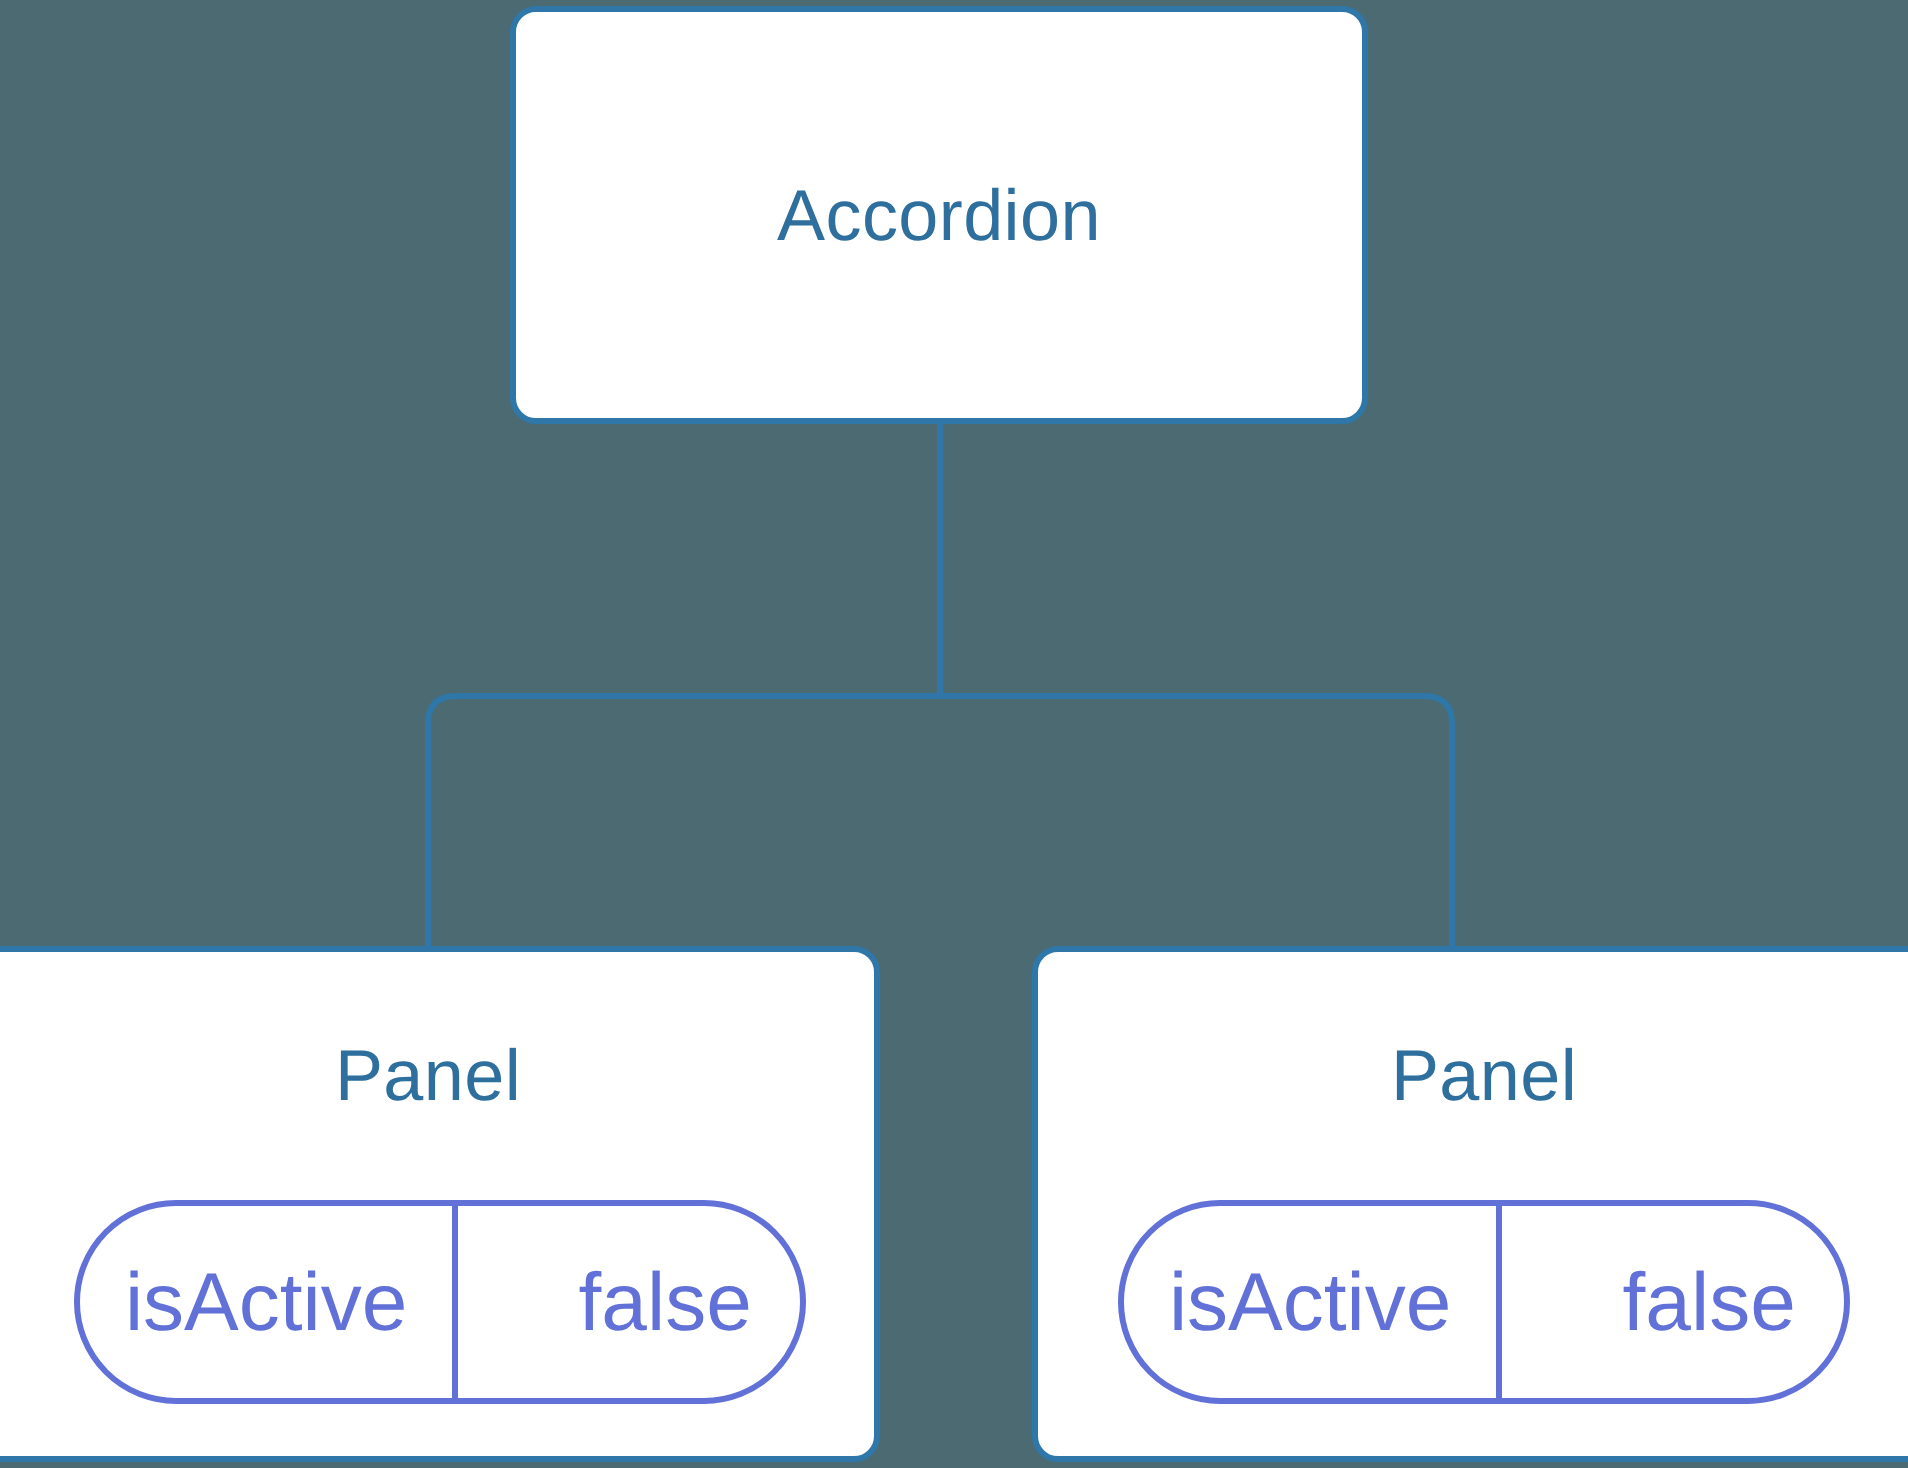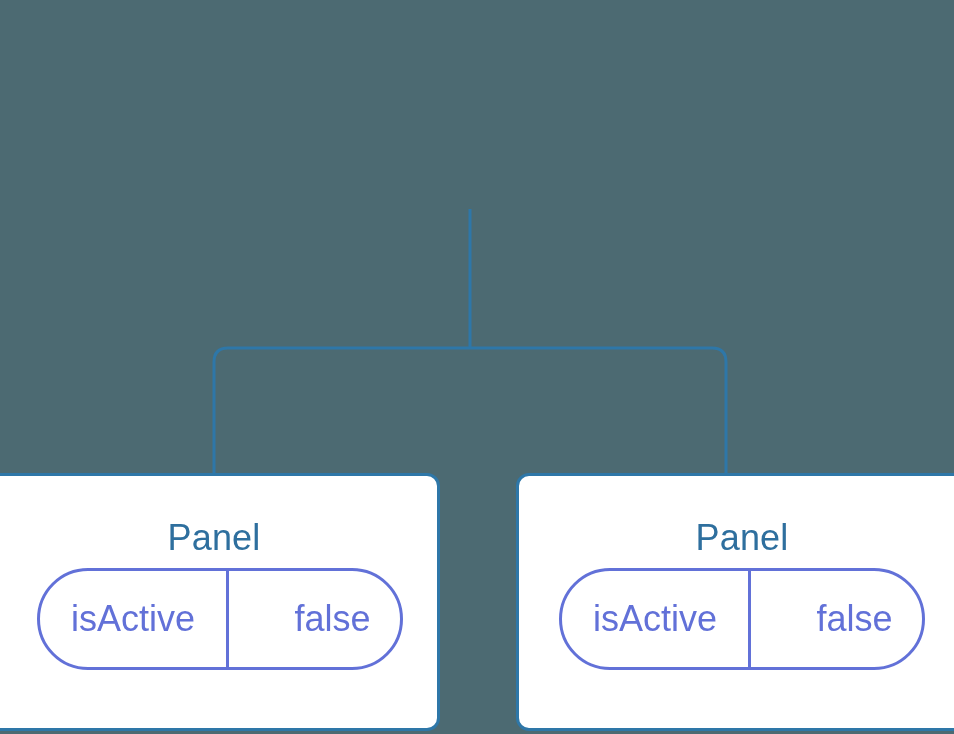--- a/index.html
+++ b/index.html
@@ -65,41 +65,41 @@
   .node-panel {
     top: 473px;
     width: 452px;
     height: 258px;
     padding-top: 44px;
   }
   #node-panel-left  { left: -12px; }
   #node-panel-right { left: 516px; }
 
   .node-panel .node-title {
-    margin-bottom: 12px;
+    margin-bottom: 44px;
   }
 
   
   .pill {
     box-sizing: border-box;
     display: flex;
     align-items: stretch;
     height: 102px;
     width: 366px;
     border: 3px solid #6271d8;
     border-radius: 51px;
     background: transparent;
   }
   .pill-key,
   .pill-val {
     display: flex;
     align-items: center;
     justify-content: center;
     color: #6271d8;
-    font-size: 36px;
+    font-size: 41px;
     line-height: 1;
     white-space: nowrap;
   }
   .pill-key {
     width: 58%;
     border-right: 3px solid #6271d8;
   }
   .pill-val {
     width: 42%;
     margin-left: 36px;
@@ -116,20 +116,23 @@
 
   <svg id="edges" viewBox="0 0 954 734" width="954" height="734" xmlns="http://www.w3.org/2000/svg">
 
     <path d="M 470 209 L 470 348" fill="none" stroke="#2e77a8" stroke-width="3" stroke-linecap="butt"></path>
 
     <path d="M 470 348 L 228 348 Q 214 348 214 362 L 214 476" fill="none" stroke="#2e77a8" stroke-width="3" stroke-linecap="butt" stroke-linejoin="round"></path>
 
     <path d="M 470 348 L 712 348 Q 726 348 726 362 L 726 476" fill="none" stroke="#2e77a8" stroke-width="3" stroke-linecap="butt" stroke-linejoin="round"></path>
   </svg>
 
+  <div class="node" id="node-root">
+    <span class="node-title">Accordion</span>
+  </div>
 
   <div class="node node-panel" id="node-panel-left">
     <span class="node-title">Panel</span>
     <div class="pill">
       <span class="pill-key">isActive</span>
       <span class="pill-val">false</span>
     </div>
   </div>
 
   <div class="node node-panel" id="node-panel-right">

